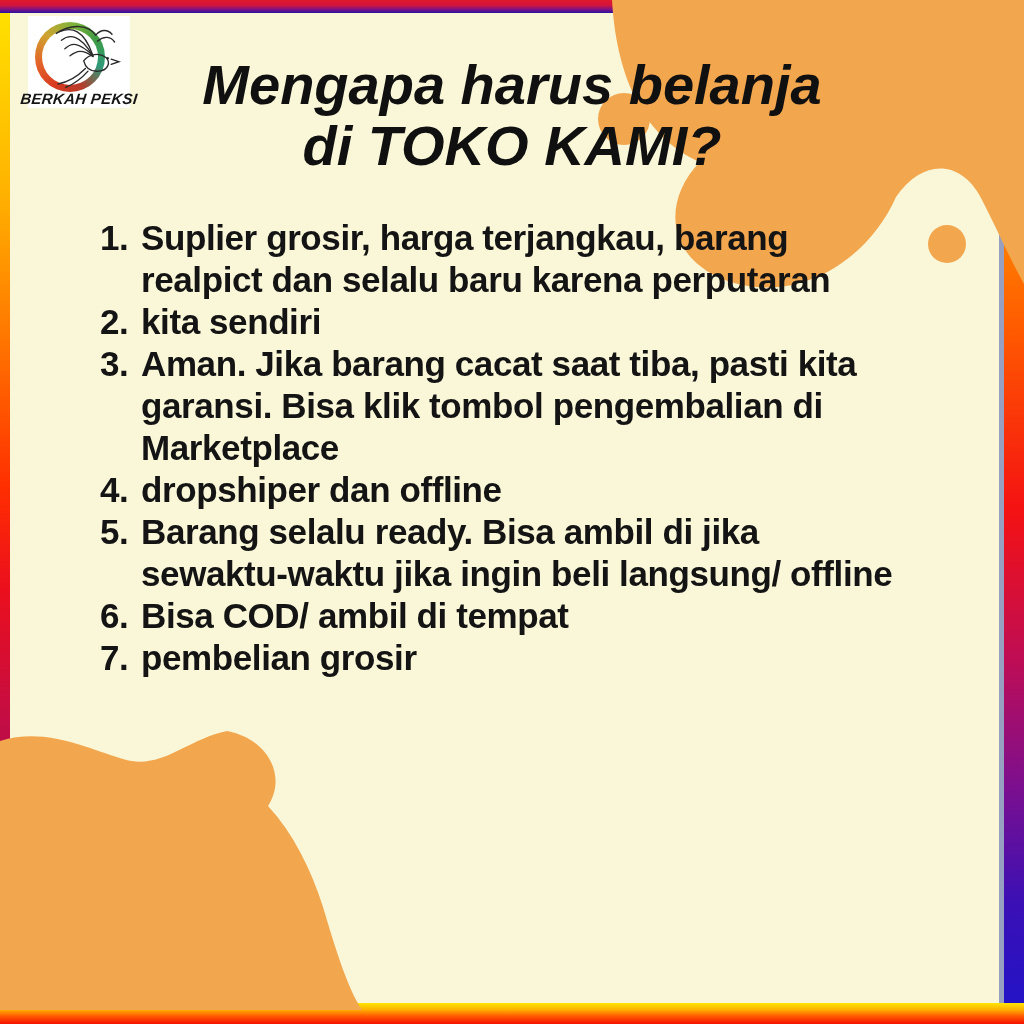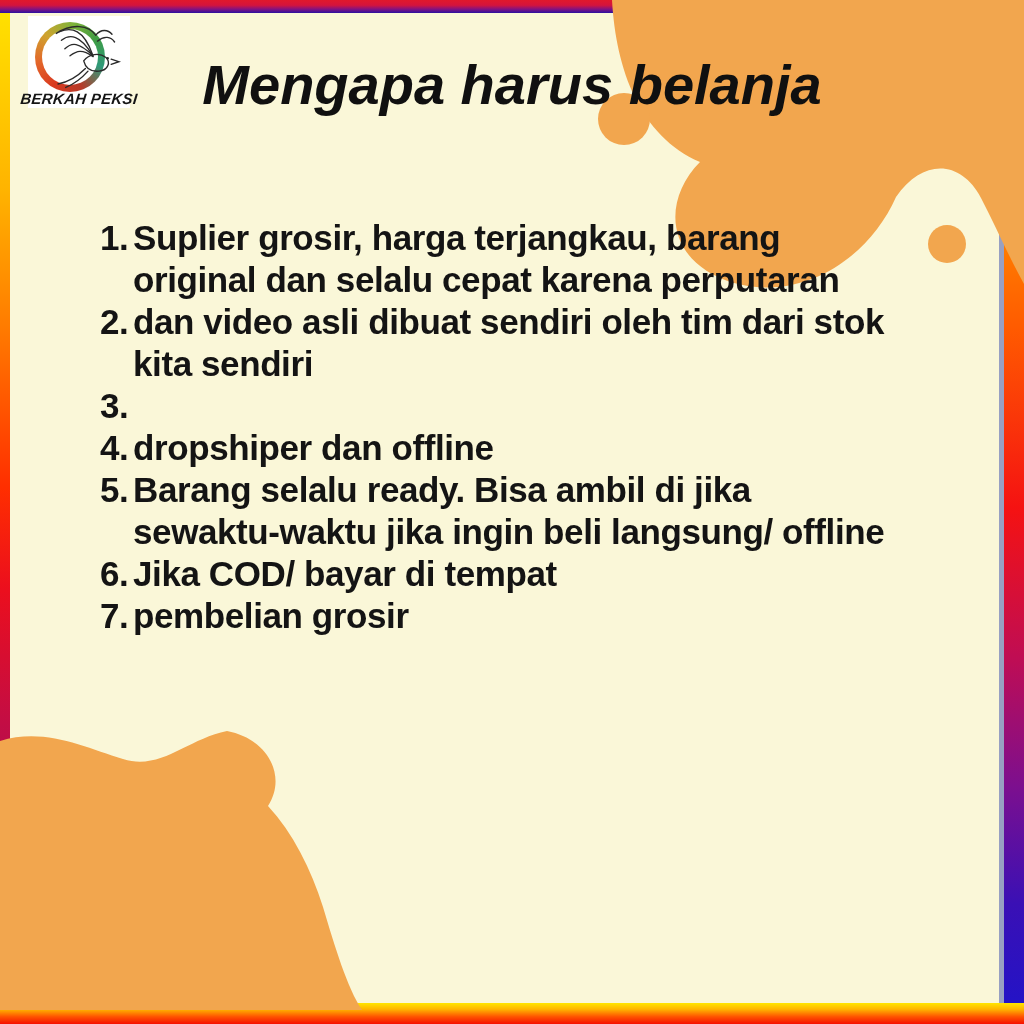--- a/index.html
+++ b/index.html
@@ -32,21 +32,21 @@
     font-style:italic;font-weight:700;font-size:15px;letter-spacing:.3px;color:#151515;
     transform:skewX(-6deg);white-space:nowrap;}
   
   .title{position:absolute;left:0;top:54px;width:100%;text-align:center;z-index:3;
     font-style:italic;font-weight:700;font-size:56px;line-height:61px;color:#101010;letter-spacing:0;}
   
   .list{position:absolute;left:100px;top:217px;width:860px;z-index:3;
     font-weight:700;font-size:35px;line-height:42px;letter-spacing:-0.4px;color:var(--text-black,#141414);}
   .list-item{display:flex;align-items:flex-start;}
   .list-item .num{flex:none;width:33px;}
-  .list-item .txt div{white-space:nowrap;}
+  .list-item .txt div{white-space:nowrap;margin-left:8px;}
 </style>
 </head>
 <body>
 
 <div class="canvas">
 
   <div class="border-strip border-top"></div>
   <div class="border-strip border-left"></div>
   <div class="border-strip border-right-line"></div>
   <div class="border-strip border-right"></div>
@@ -75,62 +75,67 @@
         <path d="M54,59 C44,69 34,75 22,77"></path>
         <path d="M57,62 C49,71 41,77 31,81"></path>
       </g>
       <circle cx="80" cy="47" r="1.4" fill="#2a2a2a"></circle>
     </svg>
     <div class="logo-text">BERKAH PEKSI</div>
   </div>
 
   <div class="title">
     <div>Mengapa harus belanja</div>
+    <div>di TOKO KAMI?</div>
   </div>
 
   <div class="list">
     <div class="list-item">
       <span class="num">1.</span>
       <span class="txt">
           <div>Suplier grosir, harga terjangkau, barang</div>
-          <div>original dan selalu cepat karena perputaran</div>
+          <div>realpict dan selalu baru karena perputaran</div>
         </span>
     </div>
 
     <div class="list-item">
       <span class="num">2.</span>
       <span class="txt">
-          <div>dan video asli dibuat sendiri oleh tim dari stok</div>
           <div>kita sendiri</div>
         </span>
     </div>
 
     <div class="list-item">
       <span class="num">3.</span>
+      <span class="txt">
+          <div>Aman. Jika barang cacat saat tiba, pasti kita</div>
+          <div>garansi. Bisa klik tombol pengembalian di</div>
+          <div>Marketplace</div>
+        </span>
     </div>
 
     <div class="list-item">
       <span class="num">4.</span>
       <span class="txt">
           <div>dropshiper dan offline</div>
         </span>
     </div>
 
     <div class="list-item">
       <span class="num">5.</span>
       <span class="txt">
           <div>Barang selalu ready. Bisa ambil di jika</div>
           <div>sewaktu-waktu jika ingin beli langsung/ offline</div>
         </span>
     </div>
 
     <div class="list-item">
       <span class="num">6.</span>
       <span class="txt">
-          <div>Jika COD/ bayar di tempat</div>
+          <div>Bisa COD/ ambil di tempat</div>
         </span>
     </div>
 
     <div class="list-item">
       <span class="num">7.</span>
       <span class="txt">
           <div>pembelian grosir</div>
         </span>
     </div>
   </div>

